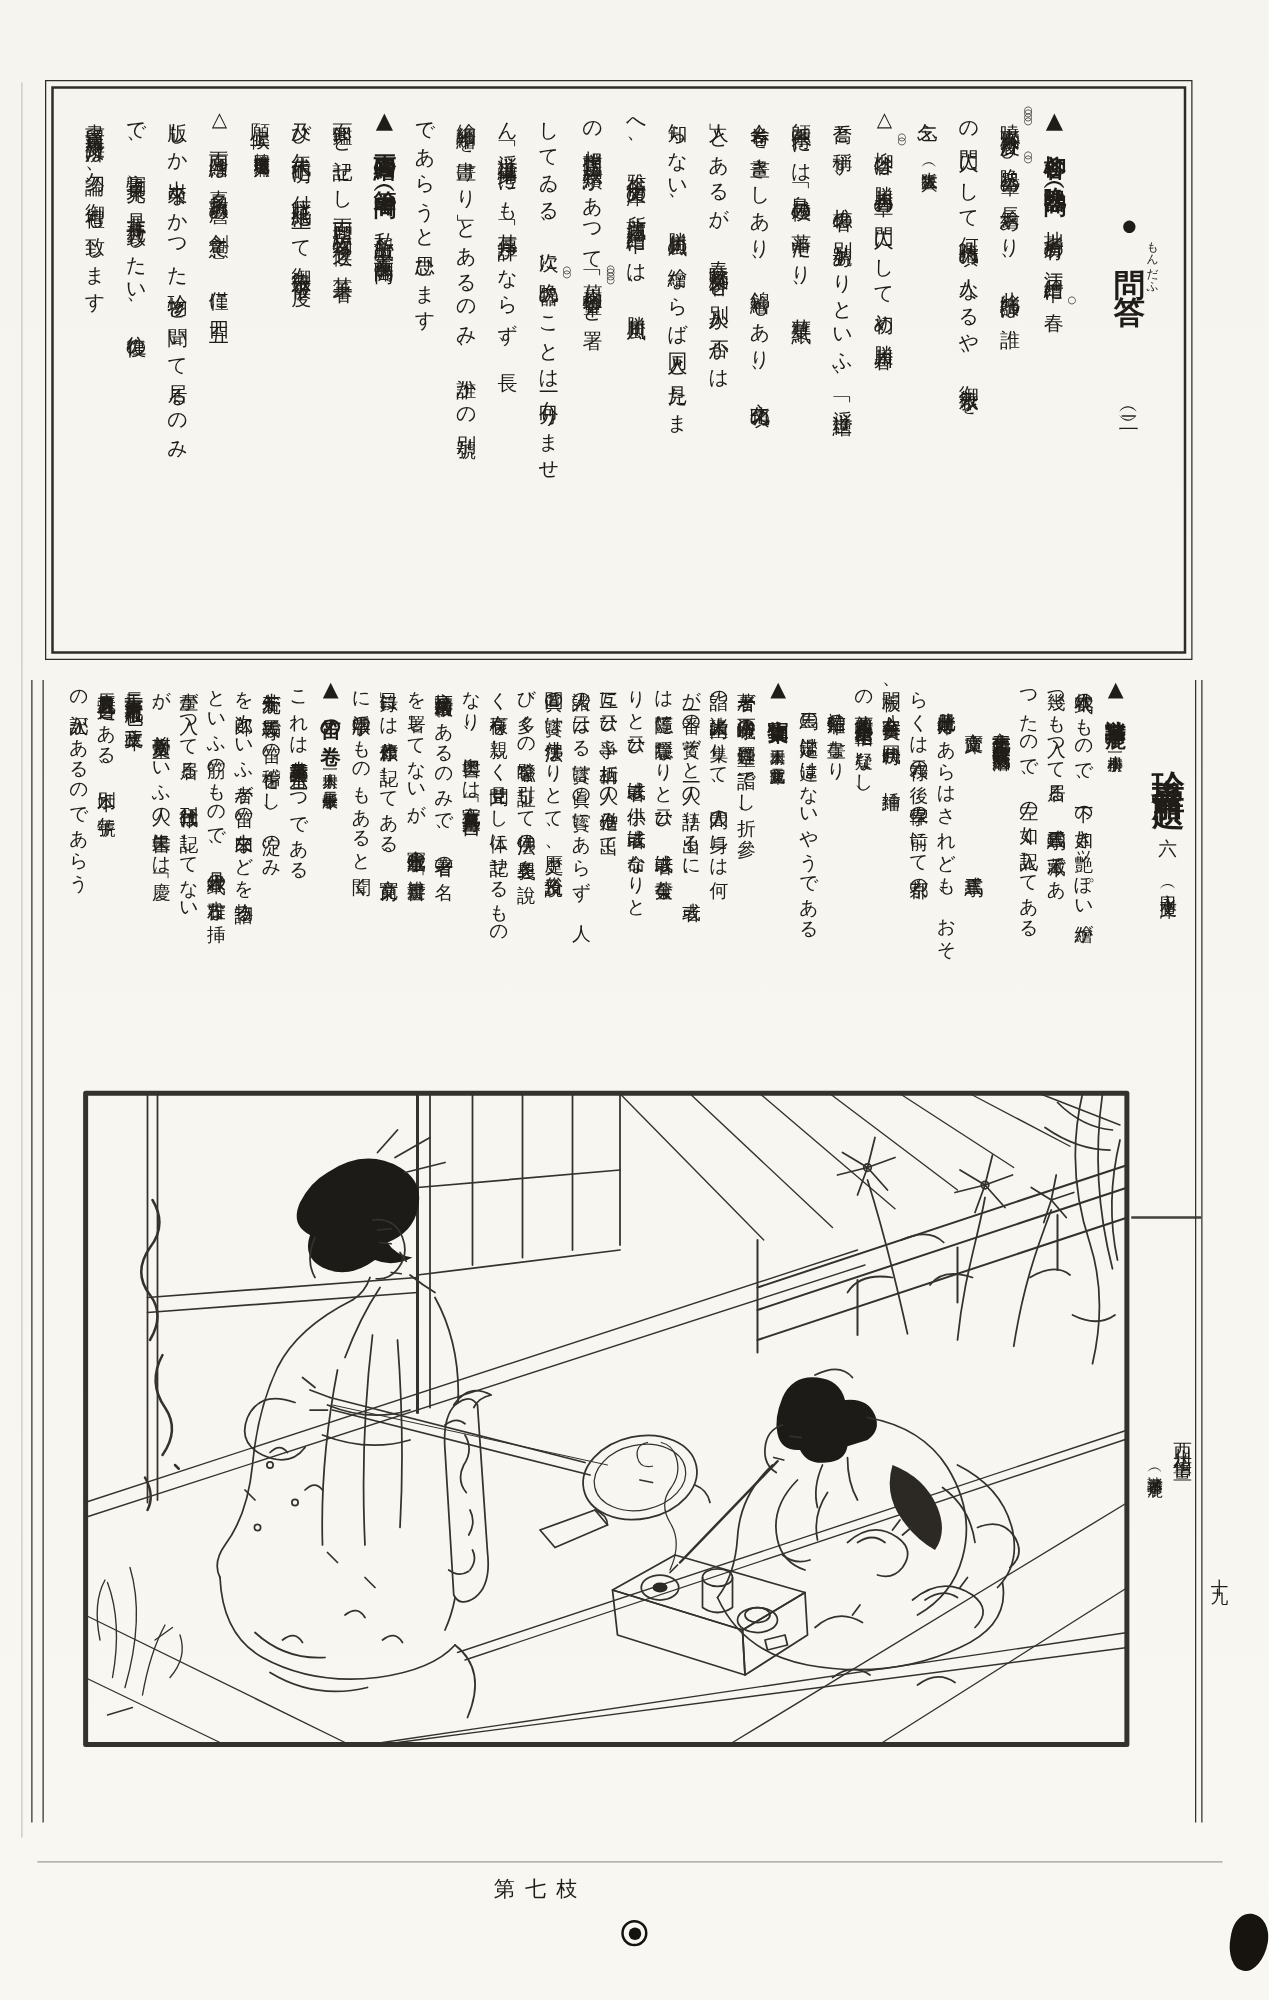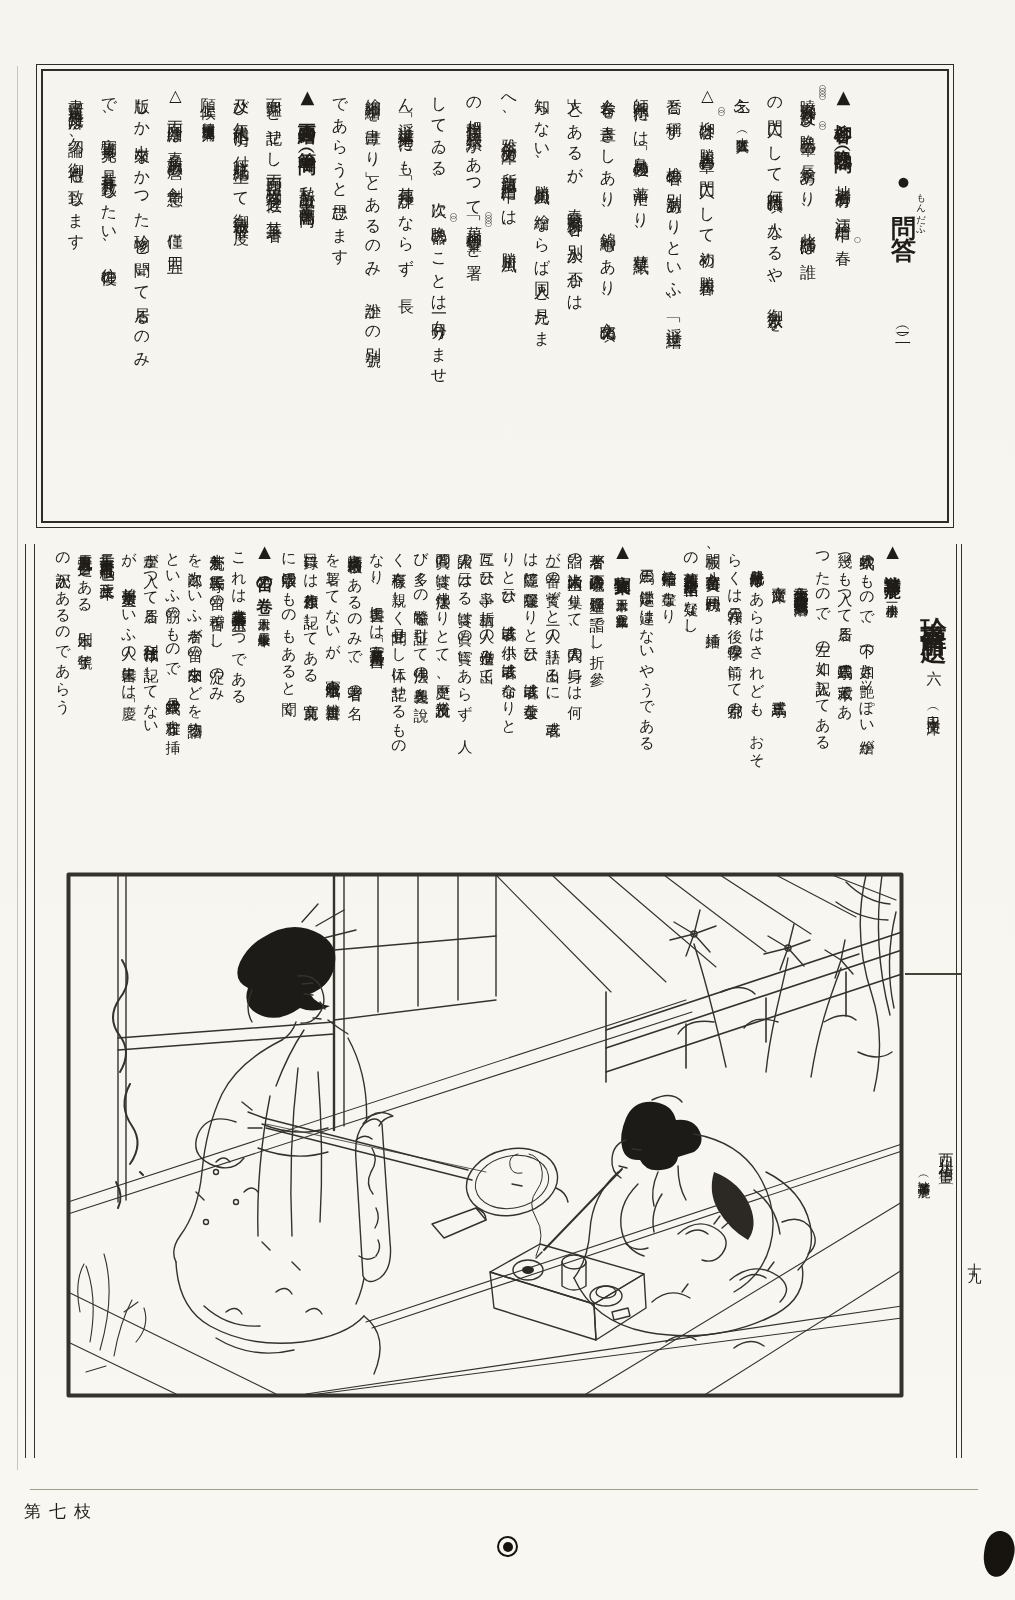--- a/index.html
+++ b/index.html
@@ -54,22 +54,22 @@
   
   #print{position:absolute;left:66px;top:872px;width:838px;height:526px;}
   #print svg{display:block;width:100%;height:100%;}
   #print-caption{position:absolute;left:903px;top:1142px;width:54px;height:285px;}
   #print-caption p{margin:0;}
   #print-caption .artist{font-size:15px;letter-spacing:4px;line-height:23px;}
   #print-caption .series{font-size:12.5px;letter-spacing:1px;line-height:20px;padding-inline-start:28px;}
 
   
   #footer-rule{position:absolute;left:30px;top:1489px;width:948px;height:1px;background:#a29c90;}
-  #footer-label{position:absolute;left:0;top:1500px;width:865px;
-    font-size:17px;letter-spacing:8px;padding-left:24px;}
+  #footer-label{position:absolute;left:0;top:1500px;width:865px;text-align:center;
+    font-size:17px;letter-spacing:8px;}
   #footer-mark{position:absolute;left:497px;top:1536px;width:21px;height:21px;box-sizing:border-box;
     border:2.5px solid #16130f;border-radius:50%;}
   #footer-mark::after{content:"";position:absolute;inset:3.5px;background:#16130f;border-radius:50%;}
   #corner-blob{position:absolute;left:984px;top:1531px;width:30px;height:46px;background:#17140f;
     border-radius:46% 54% 52% 48% / 42% 46% 58% 54%;transform:rotate(10deg);}
 </style>
 </head>
 <body>
 
 <div id="gutter-line"></div>

